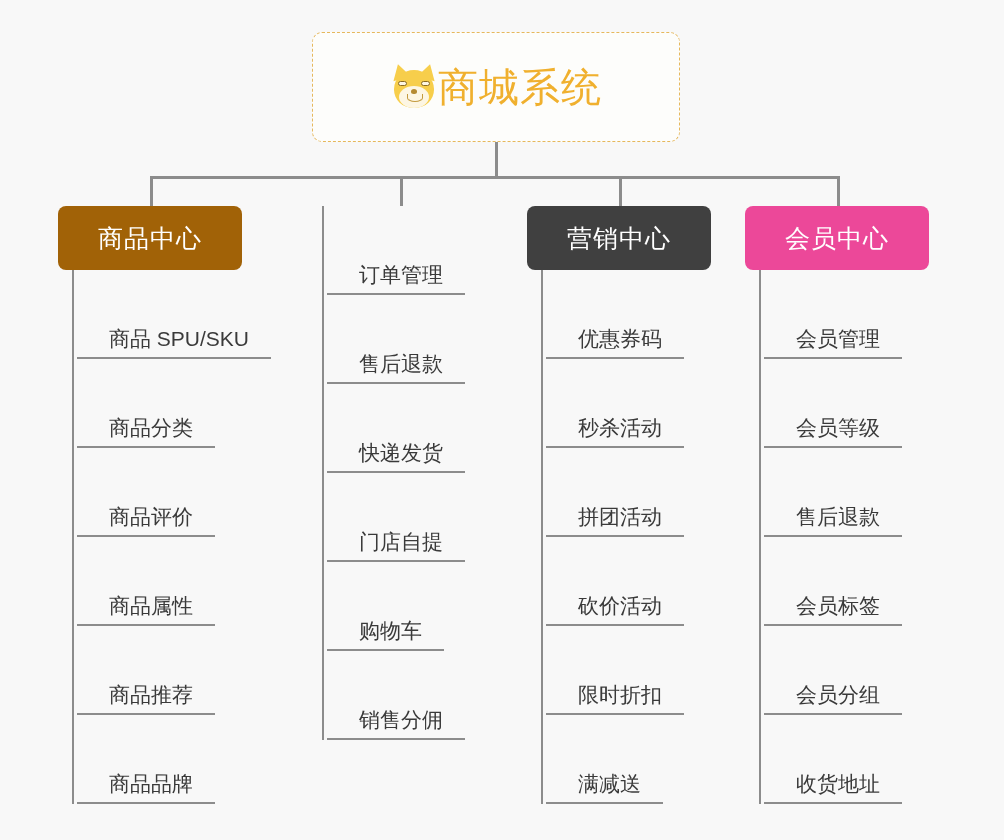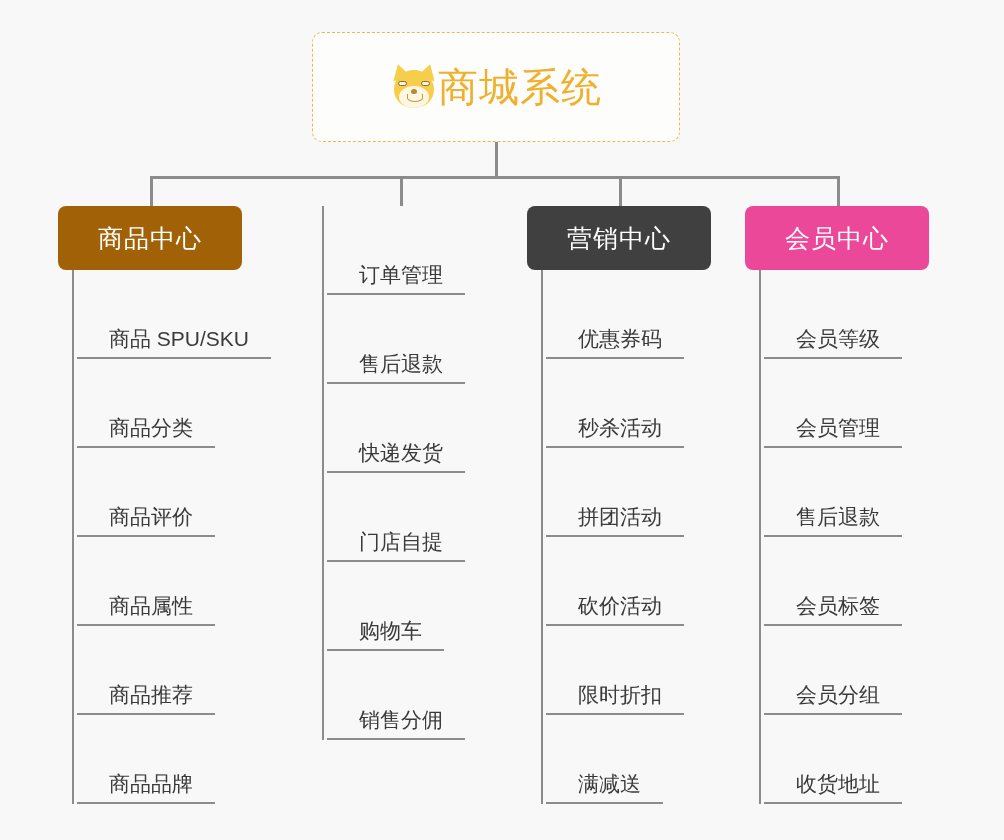--- a/index.html
+++ b/index.html
@@ -279,26 +279,26 @@
     </div>
   </div>
 
   <div class="branch branch-4">
     <div class="branch-header">
       <span>会员中心</span>
     </div>
     <div class="leaf-list">
       <div class="leaf-spine" style="height: 534px;"></div>
       <div class="leaf">
+          <span class="leaf-label">会员管理</span>
+        </div>
+      <div class="leaf">
           <span class="leaf-label">会员等级</span>
         </div>
       <div class="leaf">
-          <span class="leaf-label">会员管理</span>
-        </div>
-      <div class="leaf">
           <span class="leaf-label">售后退款</span>
         </div>
       <div class="leaf">
           <span class="leaf-label">会员标签</span>
         </div>
       <div class="leaf">
           <span class="leaf-label">会员分组</span>
         </div>
       <div class="leaf">
           <span class="leaf-label">收货地址</span>

